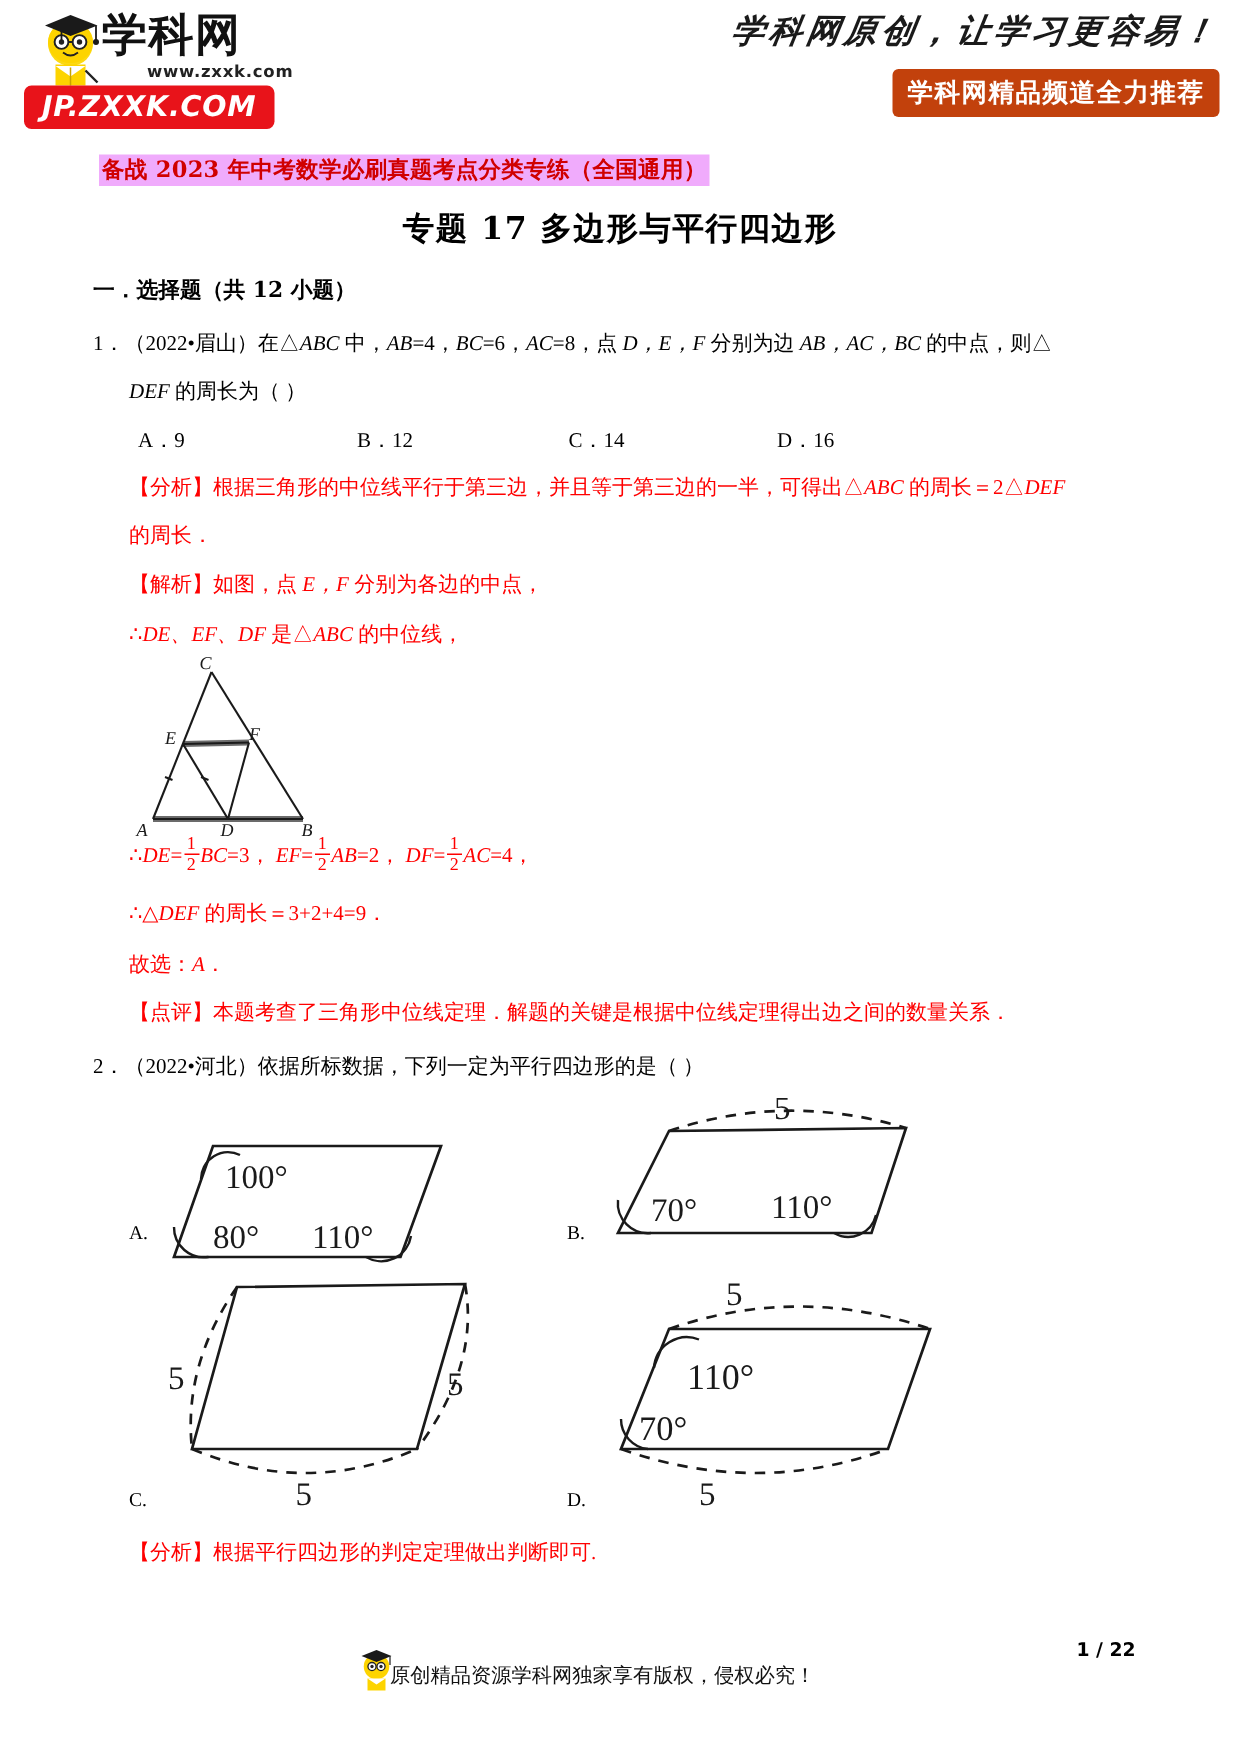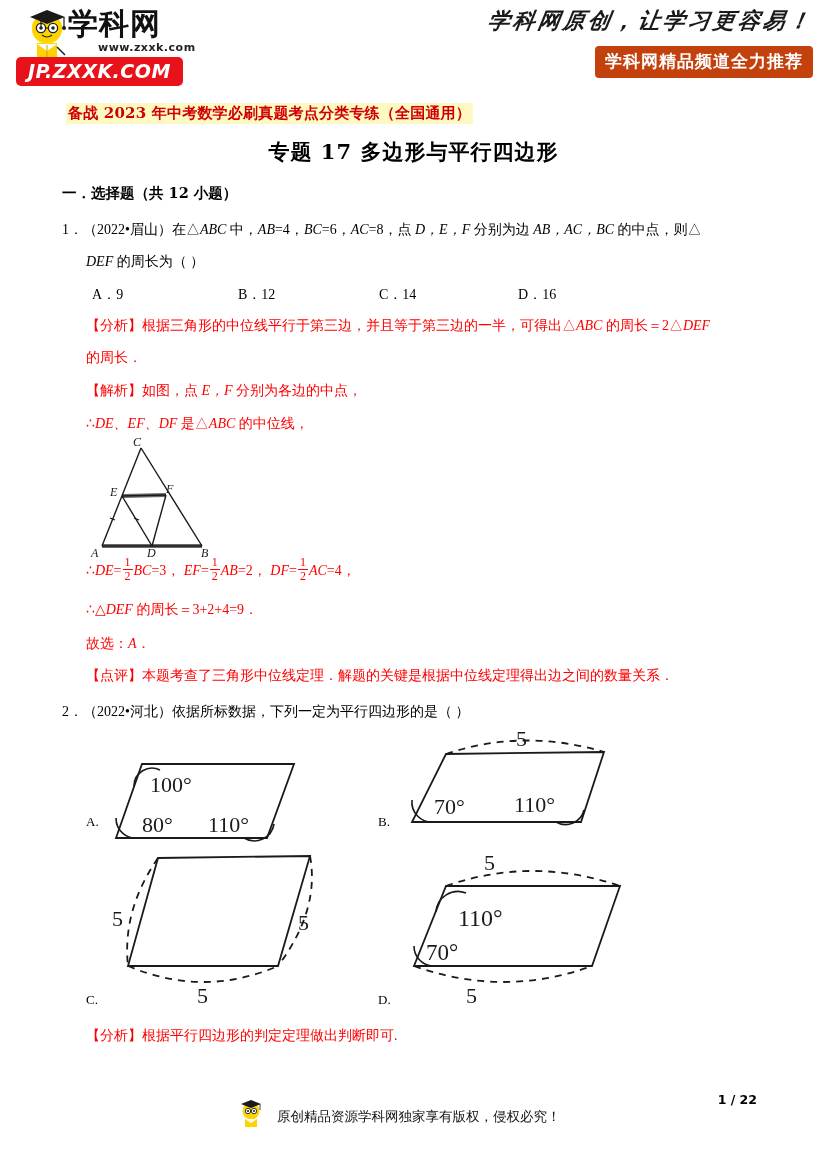--- a/index.html
+++ b/index.html
@@ -50,21 +50,21 @@
     background:#c2410c; color:#fff;
     font-family:"DejaVu Sans", sans-serif;
     font-size:17px; font-weight:bold;
     padding:4px 10px 5px 10px; border-radius:4px;
     letter-spacing:1px;
   }
 
   
   .banner-title {
     position:absolute; left:66px; top:103px;
-    background:#fef9c3; color:#d00000;
+    background:#f0abfc; color:#d00000;
     font-family:"DejaVu Serif", serif;
     font-size:15px; font-weight:bold;
     padding:1px 2px; letter-spacing:0.2px;
   }
   .doc-title {
     position:absolute; left:0; top:138px; width:827px;
     text-align:center;
     font-family:"DejaVu Serif", serif;
     font-size:21px; font-weight:bold; letter-spacing:1px;
   }
@@ -87,21 +87,20 @@
   
   svg { display:block; }
   .dg { position:absolute; }
 
   
   .footer-note {
     position:absolute; left:260px; top:1108px;
     font-size:13.5px; color:#111;
     font-family:"DejaVu Serif", serif;
     white-space:nowrap;
-    margin-left:17px;
   }
   .footer-mascot { position:absolute; left:238px; top:1098px; width:26px; height:30px; }
   .page-num {
     position:absolute; right:70px; top:1092px;
     font-family:"DejaVu Sans", sans-serif;
     font-size:12.5px; font-weight:bold;
   }
 </style>
 </head>
 <body>

